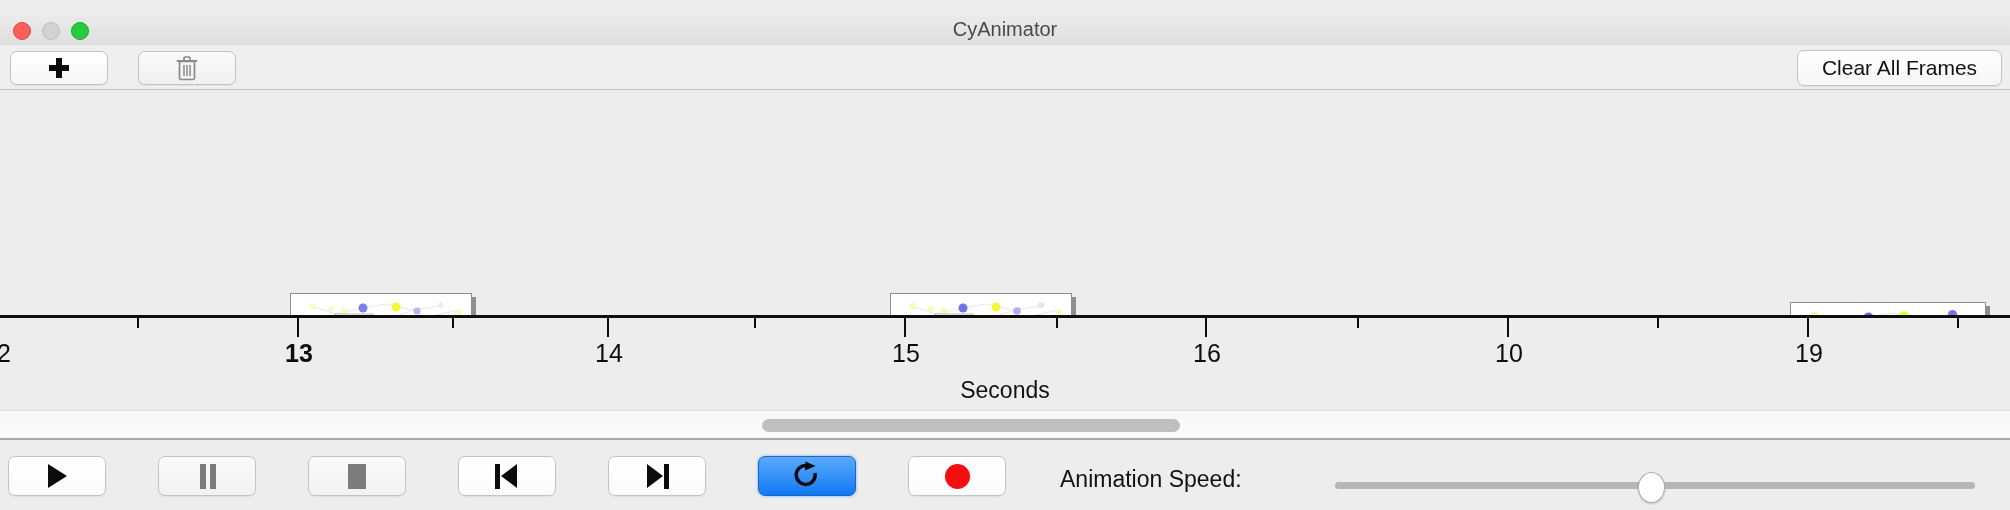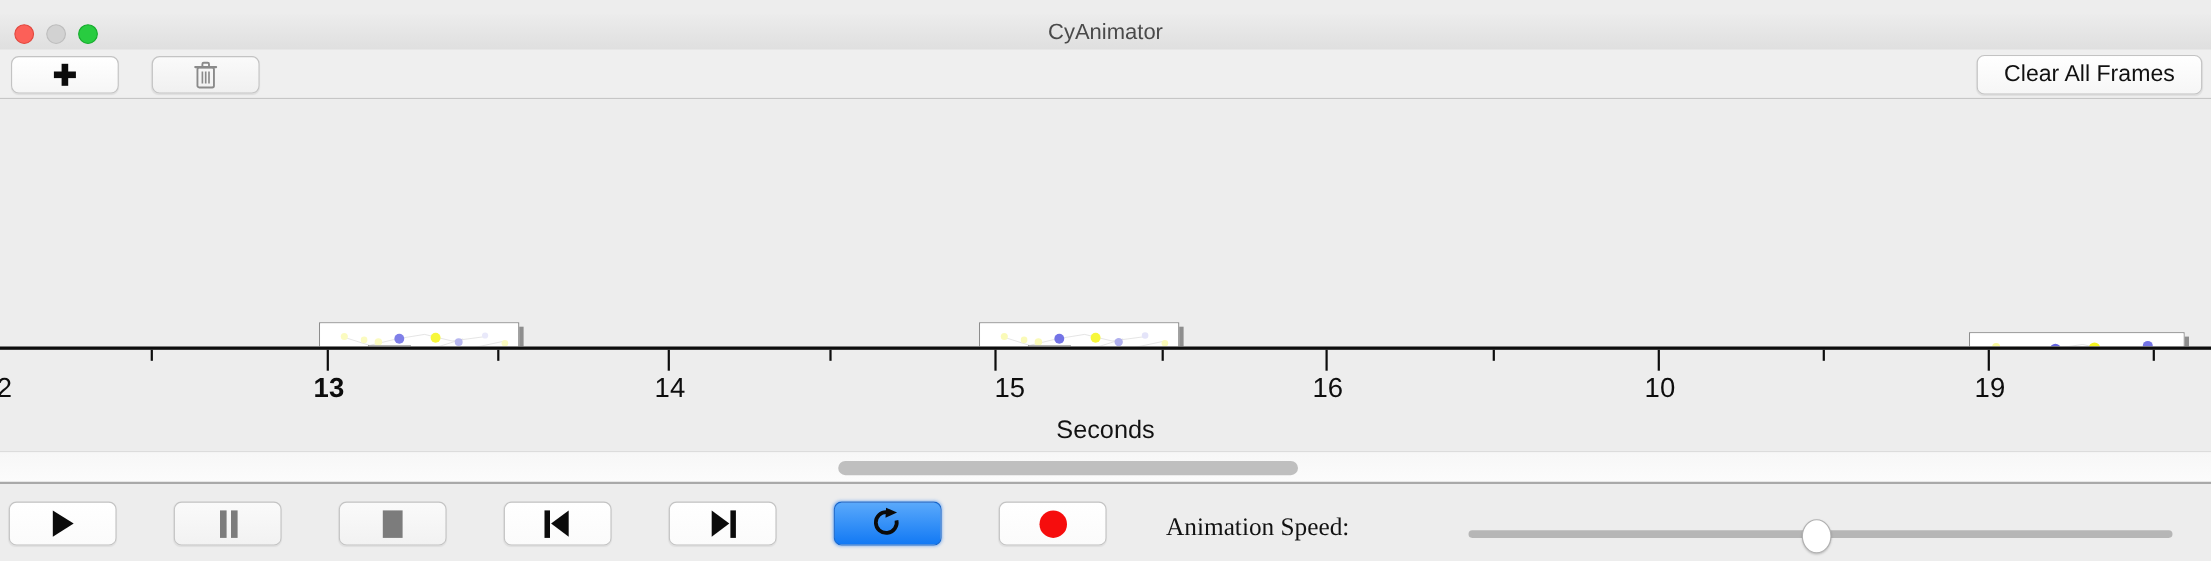--- a/index.html
+++ b/index.html
@@ -274,21 +274,21 @@
   .ico-record {
     width: 25px; height: 25px; border-radius: 50%; background: #f60d0d;
   }
 
   .speed-label {
     position: absolute;
     top: 26px;
     font-size: 23px;
     color: #121212;
     white-space: nowrap;
-    font-family: Liberation Serif, serif;
+    font-family: Liberation Sans, sans-serif;
   }
   .slider-track {
     position: absolute;
     top: 42px;
     height: 7px;
     border-radius: 4px;
     background: #b6b6b6;
     cursor: default;
   }
   .slider-knob {
@@ -532,21 +532,21 @@
     <div class="tick major" style="left:297px;"></div>
     <div class="tick major" style="left:607px;"></div>
     <div class="tick major" style="left:904px;"></div>
     <div class="tick major" style="left:1205px;"></div>
     <div class="tick major" style="left:1507px;"></div>
     <div class="tick major" style="left:1807px;"></div>
 
     <div class="tick-label" style="left:4px;">2</div>
     <div class="tick-label" style="left:299px;font-weight:bold;">13</div>
     <div class="tick-label" style="left:609px;">14</div>
-    <div class="tick-label" style="left:906px;margin-left:12px;">15</div>
+    <div class="tick-label" style="left:906px;">15</div>
     <div class="tick-label" style="left:1207px;">16</div>
     <div class="tick-label" style="left:1509px;">10</div>
     <div class="tick-label" style="left:1809px;">19</div>
 
     <div class="ruler-axis-label">Seconds</div>
   </div>
 
   <div class="scroll-track">
     <div class="scroll-thumb" style="left:762px; width:418px;"></div>
   </div>

